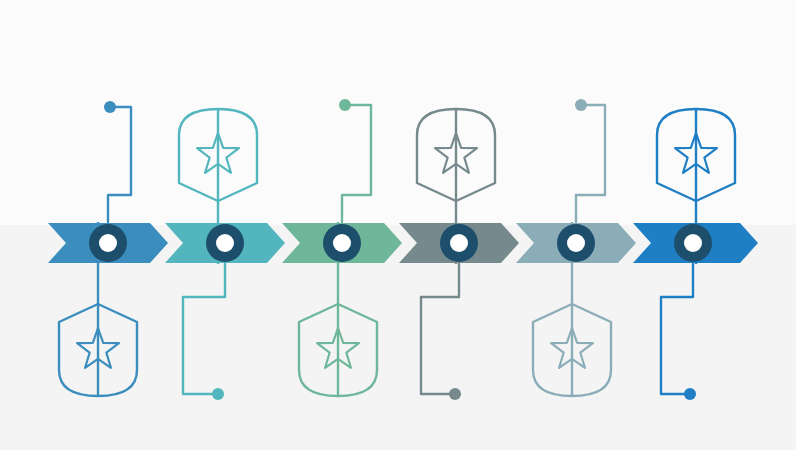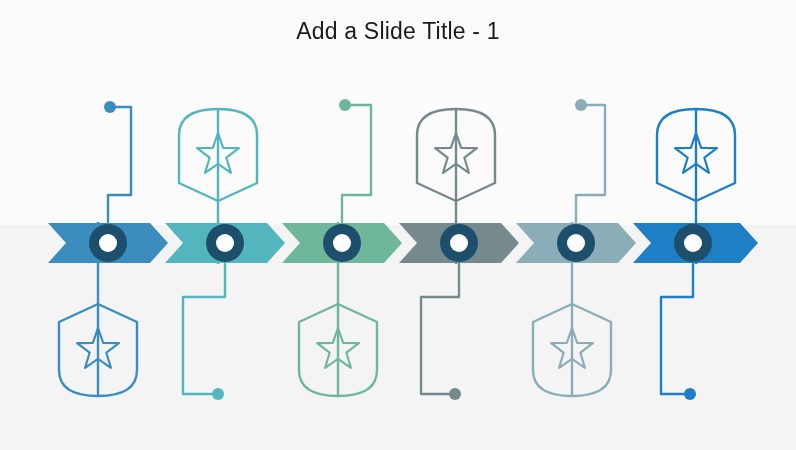--- a/index.html
+++ b/index.html
@@ -54,21 +54,20 @@
   }
 </style>
 </head>
 <body>
 
 <div id="slide">
 
   <div id="band-top"></div>
   <div id="band-bottom"></div>
 
-  <div id="title">Add a Slide Title - 1</div>
 
   <svg id="art" viewBox="0 0 796 450" xmlns="http://www.w3.org/2000/svg">
     <g id="connectors">
         <path d="M110,107 L131,107 L131,195 L108,195 L108,222" fill="none" stroke="#3a8dbd" stroke-width="2.4" stroke-linecap="round" stroke-linejoin="round"></path>
         <circle cx="110" cy="107" r="6" fill="#3a8dbd"></circle>
         <line x1="98" y1="396" x2="98" y2="222" stroke="#3a8dbd" stroke-width="2.4"></line>
         <path d="M225,264 L225,297 L183,297 L183,394 L218,394" fill="none" stroke="#53b6bf" stroke-width="2.4" stroke-linecap="round" stroke-linejoin="round"></path>
         <circle cx="218" cy="394" r="6" fill="#53b6bf"></circle>
         <line x1="218" y1="109" x2="218" y2="264" stroke="#53b6bf" stroke-width="2.4"></line>
         <path d="M345,105 L371,105 L371,195 L342,195 L342,222" fill="none" stroke="#6fb79a" stroke-width="2.4" stroke-linecap="round" stroke-linejoin="round"></path>

